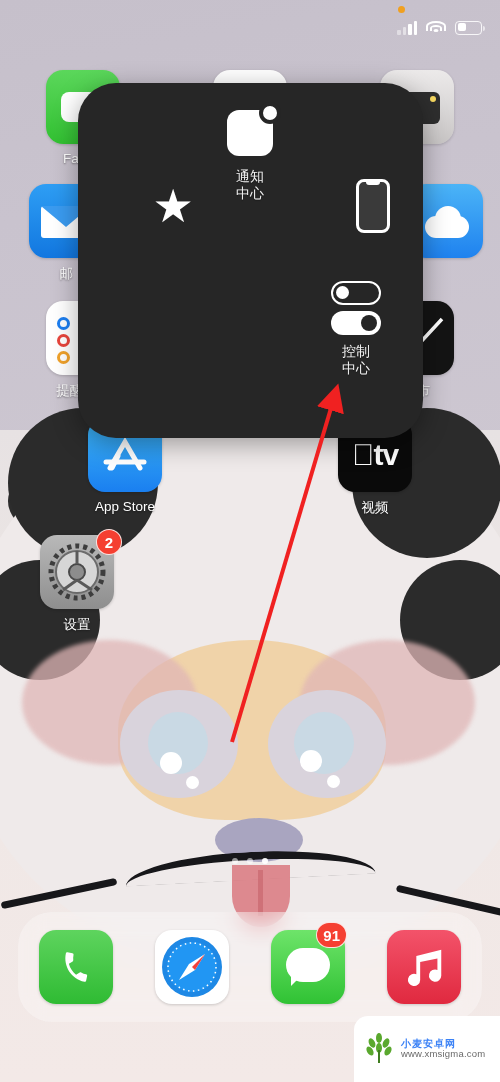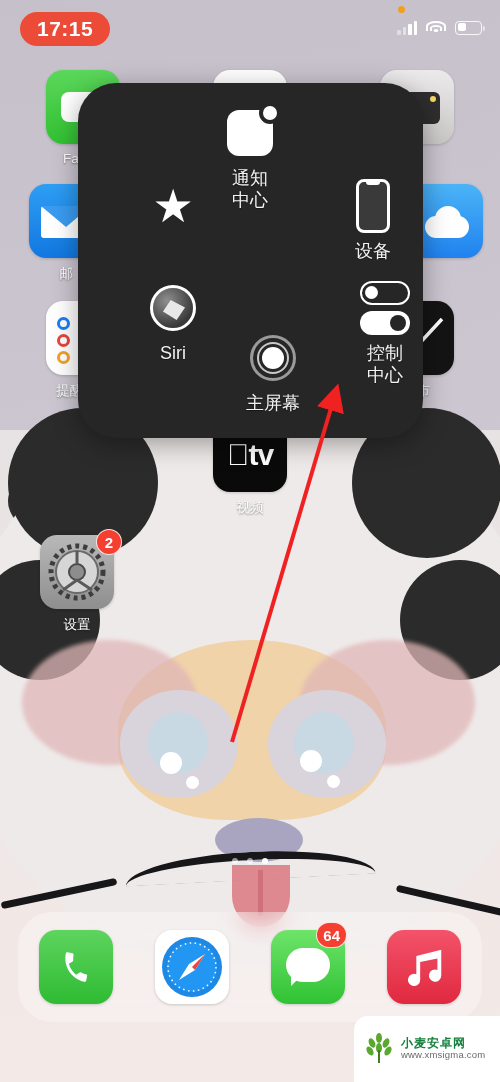--- a/index.html
+++ b/index.html
@@ -244,32 +244,32 @@
   .ic-music .note { position:absolute; left:50%; top:50%; transform:translate(-50%,-50%); }
 
   
   .at-menu {
     position:absolute; left:78px; top:83px; width:345px; height:355px;
     background:#262626; border-radius:38px; z-index:30;
     box-shadow:0 6px 26px rgba(0,0,0,.35);
   }
   .at-item { position:absolute; width:110px; text-align:center; }
   .at-label {
-    color:#f2f2f2; font-size:18px; line-height:1.2; margin-top:7px;
+    color:#f2f2f2; font-size:14px; line-height:1.2; margin-top:7px;
     text-shadow:0 1px 1px rgba(0,0,0,.4);
   }
   .at-ico { height:56px; display:flex; align-items:center; justify-content:center; }
 
   
   .at-notif  { left:117px; top:22px; }
   .at-custom { left:40px;  top:95px; }
   .at-device { left:240px; top:95px; }
   .at-siri   { left:40px;  top:197px; }
   .at-home   { left:140px; top:247px; }
-  .at-cc     { left:252px; top:197px;font-family:Liberation Serif, serif; }
+  .at-cc     { left:223px; top:197px; }
 
   
   .nc-sq { position:relative; width:46px; height:46px; background:#fff; border-radius:12px; }
   .nc-dot { position:absolute; right:-8px; top:-8px; width:22px; height:22px; background:#fff; border-radius:50%; border:4px solid #262626; }
   .star { color:#fff; font-size:46px; line-height:1; }
   .dev-phone { width:34px; height:54px; border:3px solid #fff; border-radius:8px; background:#3a3a3a; position:relative; }
   .dev-phone:before { content:""; position:absolute; left:50%; top:-1px; transform:translateX(-50%); width:14px; height:4px; background:#fff; border-radius:0 0 3px 3px; }
   .siri-orb { width:46px; height:46px; border-radius:50%; border:3px solid #fff; background:radial-gradient(circle at 35% 32%,#8f8f8f,#3a3a3a 70%); position:relative; overflow:hidden; }
   .siri-orb:after { content:""; position:absolute; left:10px; top:12px; width:22px; height:20px; background:#e8e8e8; clip-path:polygon(35% 0,100% 38%,62% 100%,0 58%); }
   .home-btn { width:46px; height:46px; border-radius:50%; border:3px solid #9a9a9a; display:flex; align-items:center; justify-content:center; }
@@ -286,21 +286,21 @@
   .arrow-svg { position:absolute; left:0; top:0; width:500px; height:1082px; z-index:35; pointer-events:none; }
 
   
   .watermark {
     position:absolute; right:0; bottom:0; width:146px; height:66px;
     background:#fff; border-radius:14px 0 0 0; z-index:50;
     display:flex; align-items:center; gap:5px; padding-left:8px;
   }
   .wm-logo { width:34px; height:34px; position:relative; flex:0 0 auto; }
   .wm-text { display:flex; flex-direction:column; line-height:1.15; }
-  .wm-cn { font-size:12px; font-weight:700; color:#15803d; letter-spacing:1px; }
+  .wm-cn { font-size:10px; font-weight:700; color:#3b82f6; letter-spacing:1px; }
   .wm-url { font-size:9.5px; color:#6a6a6a; letter-spacing:.2px; }
 </style>
 </head>
 <body>
 
 <div id="screen">
 
   <div class="wp">
     <div class="wp-top"></div>
     <div class="wp-bot"></div>
@@ -326,21 +326,20 @@
       <div class="pupil2 r"></div>
     <div class="nose"></div>
     <div class="mouthline"></div>
     <div class="tongue"></div>
       <div class="tongue-split"></div>
     <div class="whisker w1"></div>
       <div class="whisker w2"></div>
   </div>
 
   <div class="statusbar">
-    <div class="time-pill">17:15</div>
     <div class="orange-dot"></div>
     <div class="st-right">
       <span class="bars">
           <i></i>
           <i></i>
           <i></i>
           <i></i>
         </span>
       <span class="wifi">
           <b></b>
@@ -429,20 +428,32 @@
           <svg width="74" height="74">
               <polyline points="10,52 25,36 38,44 62,18" stroke="#fff" stroke-width="3.5" fill="none"></polyline>
             </svg>
         </div>
         <div class="label">股市</div>
       </div>
     </div>
 
     <div class="row">
       <div class="app">
+        <div class="icon ic-appstore">
+          <svg width="74" height="74" viewBox="0 0 74 74">
+            <g stroke="#fff" stroke-width="5" stroke-linecap="round" fill="none">
+              <path d="M22 50 L37 24 L52 50"></path>
+                <path d="M18 44 H56"></path>
+                <path d="M30 38 L24 50"></path>
+            </g>
+          </svg>
+        </div>
+        <div class="label">App Store</div>
+      </div>
+      <div class="app">
         <div class="icon ic-tv">
             <span class="t">tv</span>
           </div>
         <div class="label">视频</div>
       </div>
     </div>
 
     <div class="row" style="justify-content:flex-start;padding-left:22px;gap:34px;">
       <div class="app">
         <div class="icon ic-settings">
@@ -487,21 +498,21 @@
           <polygon points="50,24 40,40 24,50 34,34" fill="#fff"></polygon>
           <polygon points="50,24 40,40 37,37" fill="#f1413a"></polygon>
         </svg>
       </div>
     </div>
     <div class="app" style="width:74px;position:relative">
       <div class="icon ic-messages">
           <span class="bub"></span>
           <span class="tail"></span>
         </div>
-      <div class="badge" style="top:-8px;right:-2px">64</div>
+      <div class="badge" style="top:-8px;right:-2px">91</div>
     </div>
     <div class="app" style="width:74px">
       <div class="icon ic-music">
         <svg class="note" width="46" height="46" viewBox="0 0 24 24">
             <path fill="#fff" d="M21 3v13.5a3.2 3.2 0 1 1-2-3V7.6L10 9.4v9.4a3.2 3.2 0 1 1-2-3V6.3L21 3z"></path>
           </svg>
       </div>
     </div>
   </div>
 
@@ -522,40 +533,23 @@
     <div class="at-item at-custom">
       <div class="at-ico">
           <span class="star">★</span>
         </div>
     </div>
 
     <div class="at-item at-device">
       <div class="at-ico">
           <span class="dev-phone"></span>
         </div>
-      <div class="at-label">设备</div>
-    </div>
-
-    <div class="at-item at-siri">
-      <div class="at-ico">
-          <span class="siri-orb"></span>
-        </div>
-      <div class="at-label">Siri</div>
-    </div>
-
-    <div class="at-item at-home">
-      <div class="at-ico">
-        <span class="home-btn">
-            <span class="home-btn-in">
-              <span class="home-btn-core"></span>
-            </span>
-          </span>
-      </div>
-      <div class="at-label">主屏幕</div>
-    </div>
+    </div>
+
+
 
     <div class="at-item at-cc">
       <div class="at-ico">
         <span class="cc-wrap">
           <span class="tgl off">
               <span class="knob"></span>
             </span>
           <span class="tgl on">
               <span class="knob"></span>
             </span>

